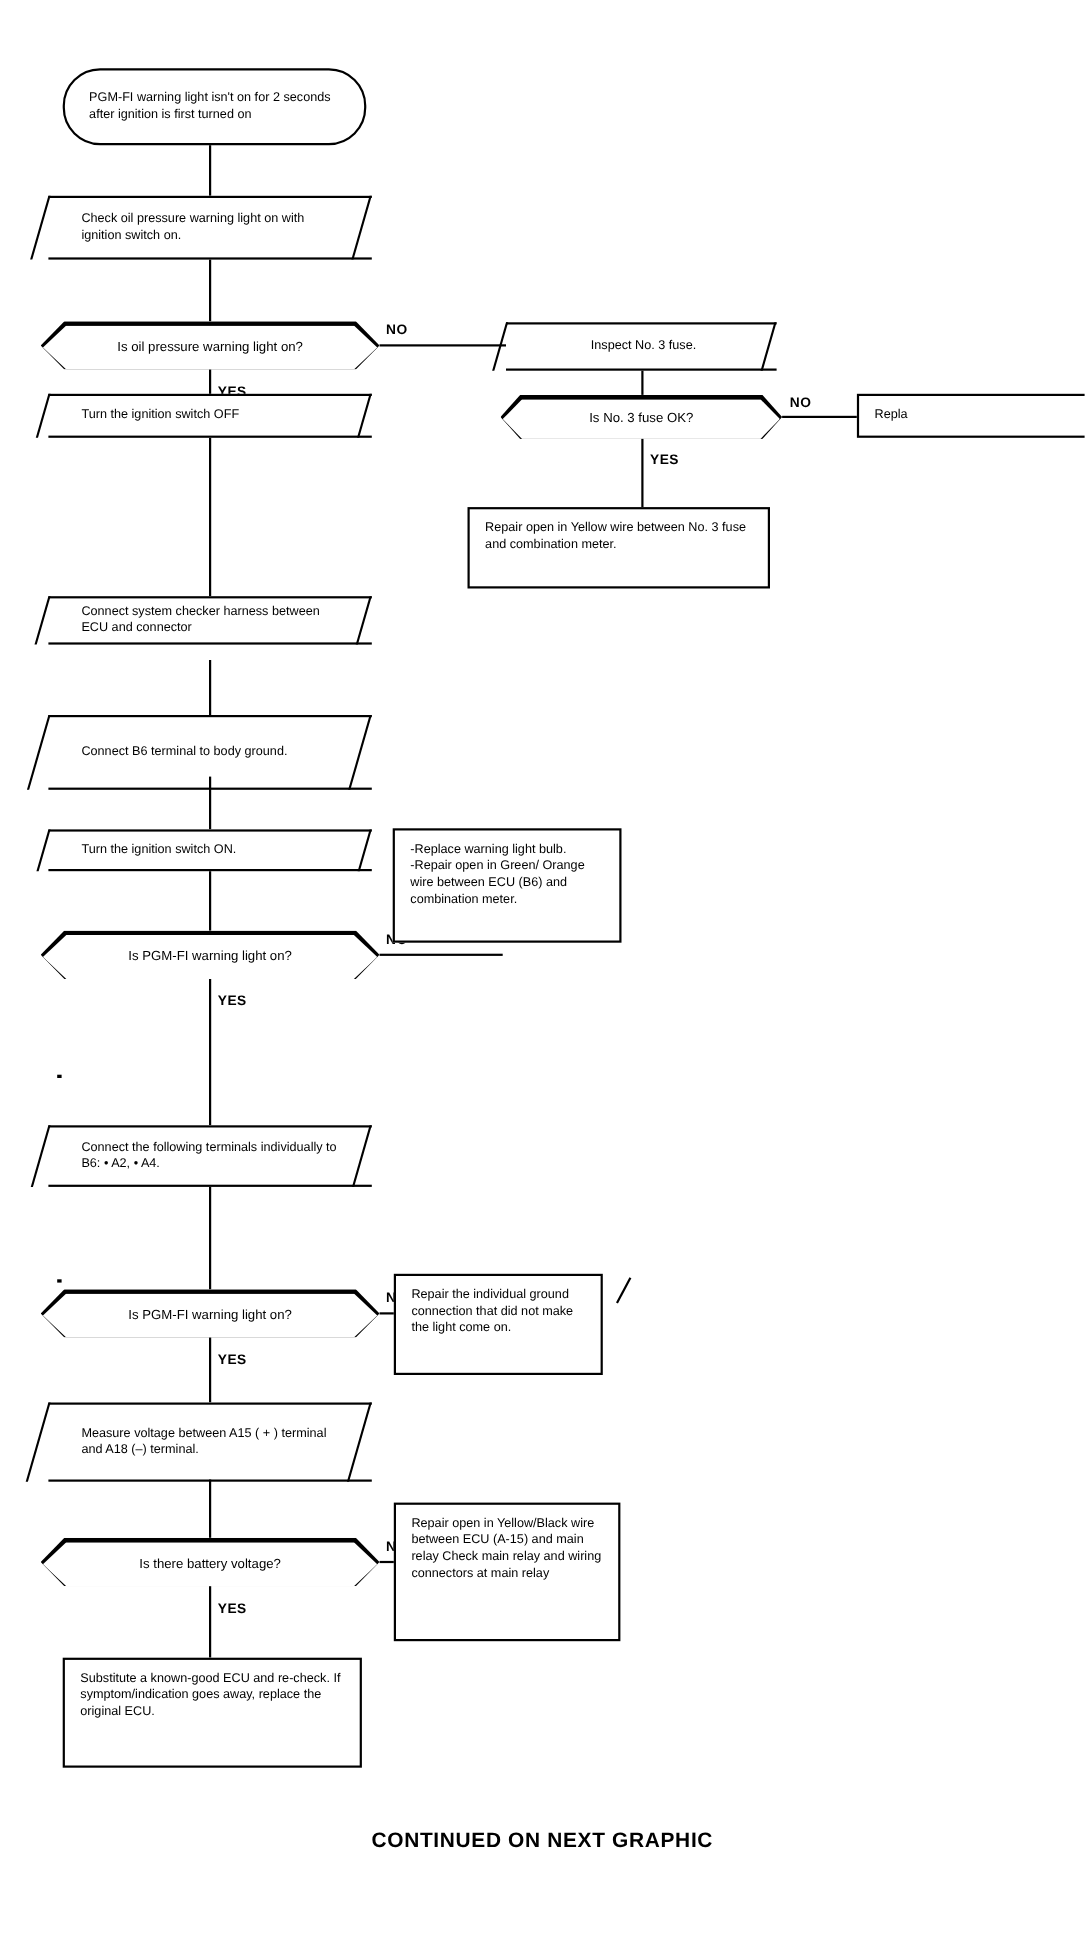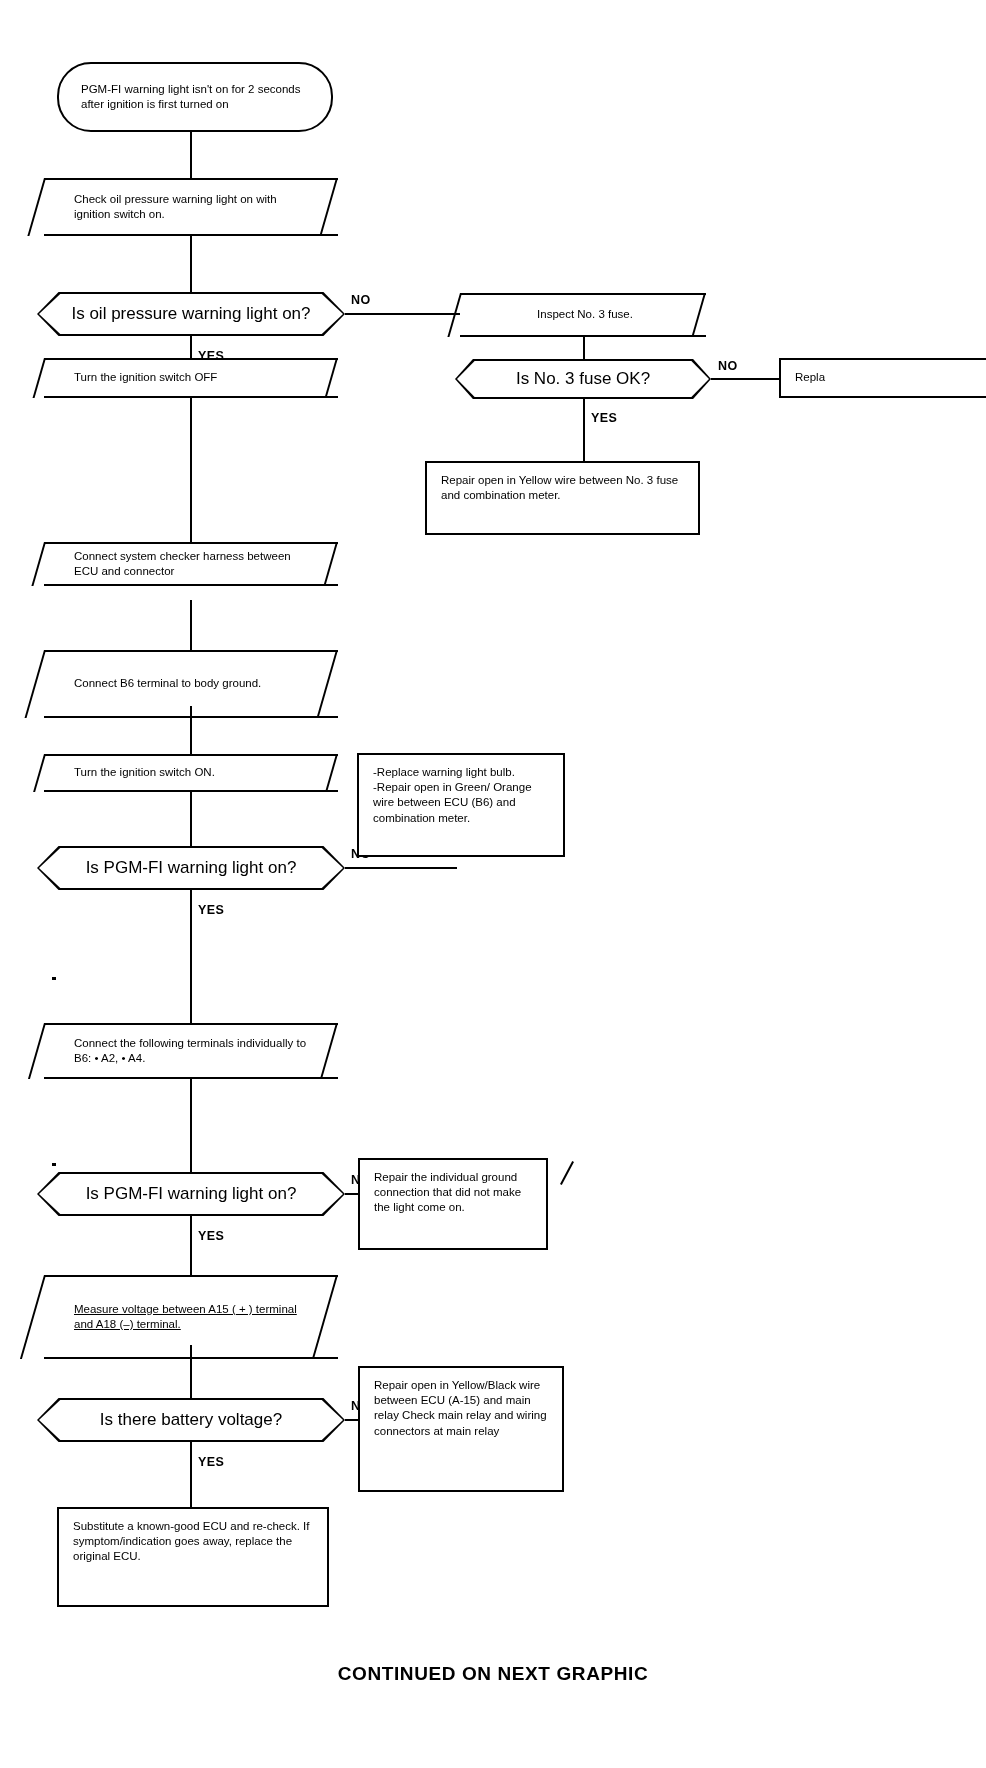--- a/index.html
+++ b/index.html
@@ -71,24 +71,24 @@
   }
   .process::after {
     right: 0;
     transform-origin: top right;
     transform: skewX(-16deg);
   }
 
   
   .decision {
     background: #000;
-    font-size: 17px;
+    font-size: 12px;
     position: absolute;
     display: flex;
-    align-items: center;
+    align-items: flex-end;
     justify-content: center;
     clip-path: polygon(0% 50%, 7% 0%, 93% 0%, 100% 50%, 93% 100%, 7% 100%);
   }
   .decision .inner {
     background: #fff;
     width: calc(100% - 4px);
     height: calc(100% - 4px);
     display: flex;
     align-items: center;
     justify-content: center;
@@ -257,21 +257,21 @@
 
   <div class="vline" style="left:190px; top:1216px; height:59px;"></div>
   <div class="blabel" style="left:198px; top:1229px;">YES</div>
 
   <div class="node box" style="left:358px; top:1158px; width:190px; height:92px;">
     <span class="txt">Repair the individual ground connection that did not make the light come on.</span>
   </div>
 
   <div class="speck" style="left:566px; top:1160px; width:2px; height:26px; transform:rotate(28deg);"></div>
 
-  <div class="node process" style="left:44px; top:1275px; width:294px; height:84px;text-decoration:underline;">
+  <div class="node process" style="left:44px; top:1275px; width:294px; height:72px;">
     <span class="txt">Measure voltage between A15 ( + ) terminal and A18 (–) terminal.</span>
   </div>
 
   <div class="vline" style="left:190px; top:1345px; height:53px;"></div>
 
   <div class="node decision" style="left:37px; top:1398px; width:308px; height:44px;">
     <div class="inner">
       <span class="txt">Is there battery voltage?</span>
     </div>
   </div>

